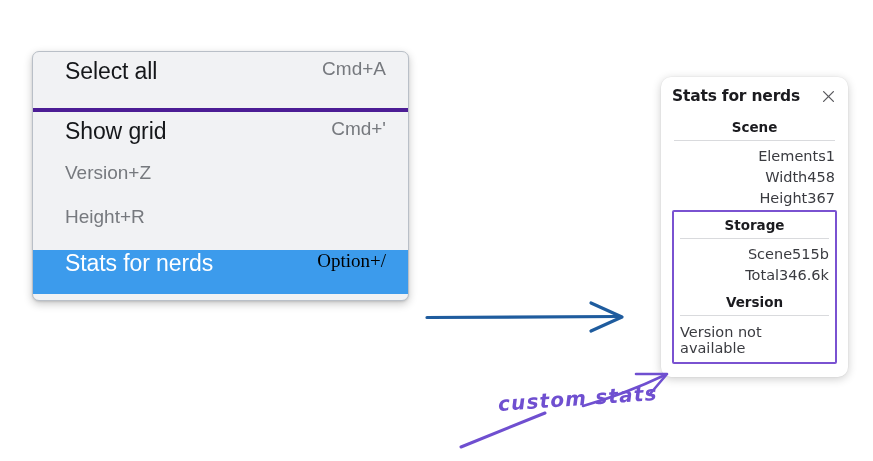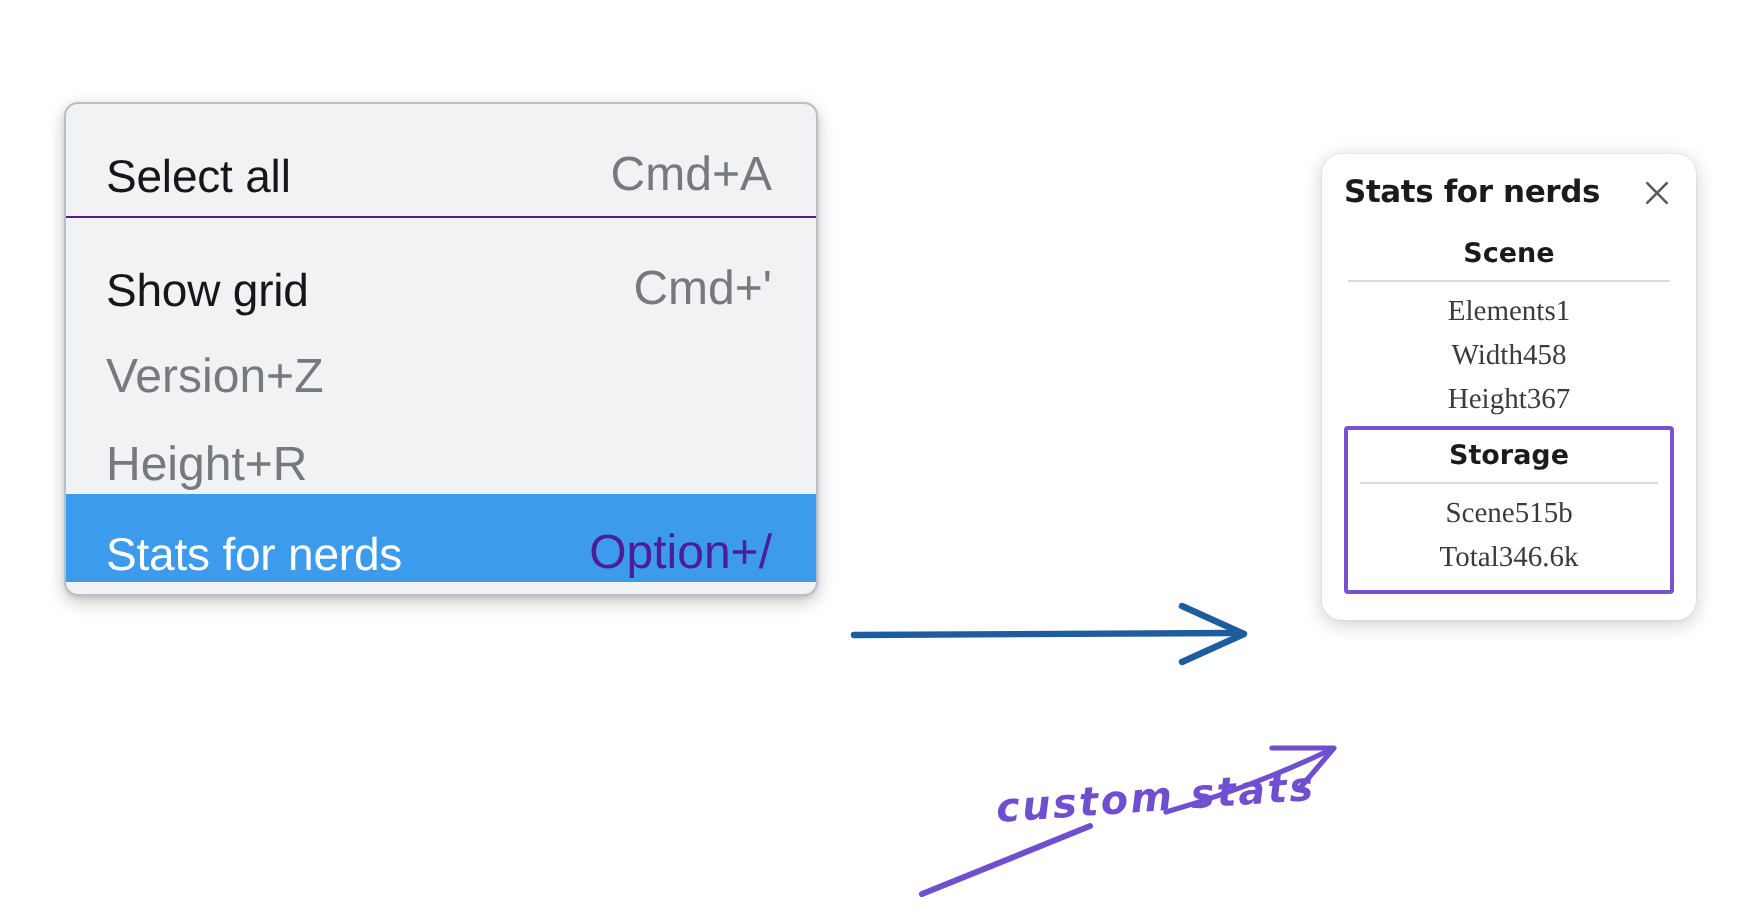--- a/index.html
+++ b/index.html
@@ -25,50 +25,51 @@
     background: #f1f2f4;
     border: 1px solid #b9bfc7;
     border-radius: 7px;
     box-shadow: 0 3px 9px rgba(0,0,0,0.22), 0 1px 2px rgba(0,0,0,0.10);
     overflow: hidden;
   }
   .menu-group {
     padding: 6px 0;
   }
   .menu-group + .menu-group {
-    border-top: 1px solid #4c1d95;
+    border-top: 4px solid #4c1d95;
   }
   .menu-item {
     display: flex;
-    align-items: flex-end;
+    align-items: flex-start;
     justify-content: space-between;
     height: 44px;
-    padding: 0 22px 0 20px;
+    padding: 0 22px 0 32px;
     box-sizing: border-box;
     cursor: default;
   }
   .menu-item .mi-label {
     font-size: 23px;
     color: #15171a;
     letter-spacing: -0.1px;
     white-space: nowrap;
   }
   .menu-item .mi-shortcut {
-    font-size: 24px;
+    font-size: 19px;
     color: #76797e;
     white-space: nowrap;
   }
   .menu-item.selected {
     background: #3c9bec;
   }
   .menu-item.selected .mi-label {
     color: #ffffff;
   }
   .menu-item.selected .mi-shortcut {
-    color: #4c1d95;
+    color: #000000;
+    font-family: Liberation Serif, serif;
   }
 
   
   #stats-panel {
     position: absolute;
     left: 661px;
     top: 77px;
     width: 187px;
     background: #ffffff;
     border-radius: 10px;
@@ -104,25 +105,24 @@
     padding: 2px 0 5px 0;
   }
   .section-rule {
     height: 1px;
     background: #d9dadd;
     margin: 0 2px 4px 2px;
   }
   .stat-row {
     display: flex;
     align-items: center;
-    justify-content: center;
+    justify-content: flex-end;
     font-size: 14.5px;
     color: #3a3b40;
     padding: 2.5px 2px;
-    font-family: Liberation Serif, serif;
   }
   .stat-row .sv {
     font-variant-numeric: tabular-nums;
   }
   .plain-row {
     font-size: 14.5px;
     color: #3a3b40;
     padding: 4px 2px 1px 2px;
   }
   #custom-block {
@@ -221,20 +221,25 @@
       <div class="stat-row">
         <span class="sl">Scene</span>
         <span class="sv">515b</span>
       </div>
       <div class="stat-row">
         <span class="sl">Total</span>
         <span class="sv">346.6k</span>
       </div>
     </div>
 
+    <div>
+      <div class="section-title" style="padding-top:9px">Version</div>
+      <div class="section-rule"></div>
+      <div class="plain-row">Version not available</div>
+    </div>
 
   </div>
 </div>
 
 <svg id="annotations" viewBox="0 0 873 461">
 
   <g>
     <path d="M427 317.5 L618 316.5" stroke="#1f5c9e" stroke-width="3.2" fill="none" stroke-linecap="round"></path>
     <path d="M591 303 L622 317 L591 331" stroke="#1f5c9e" stroke-width="3.2" fill="none" stroke-linecap="round" stroke-linejoin="round"></path>
   </g>

